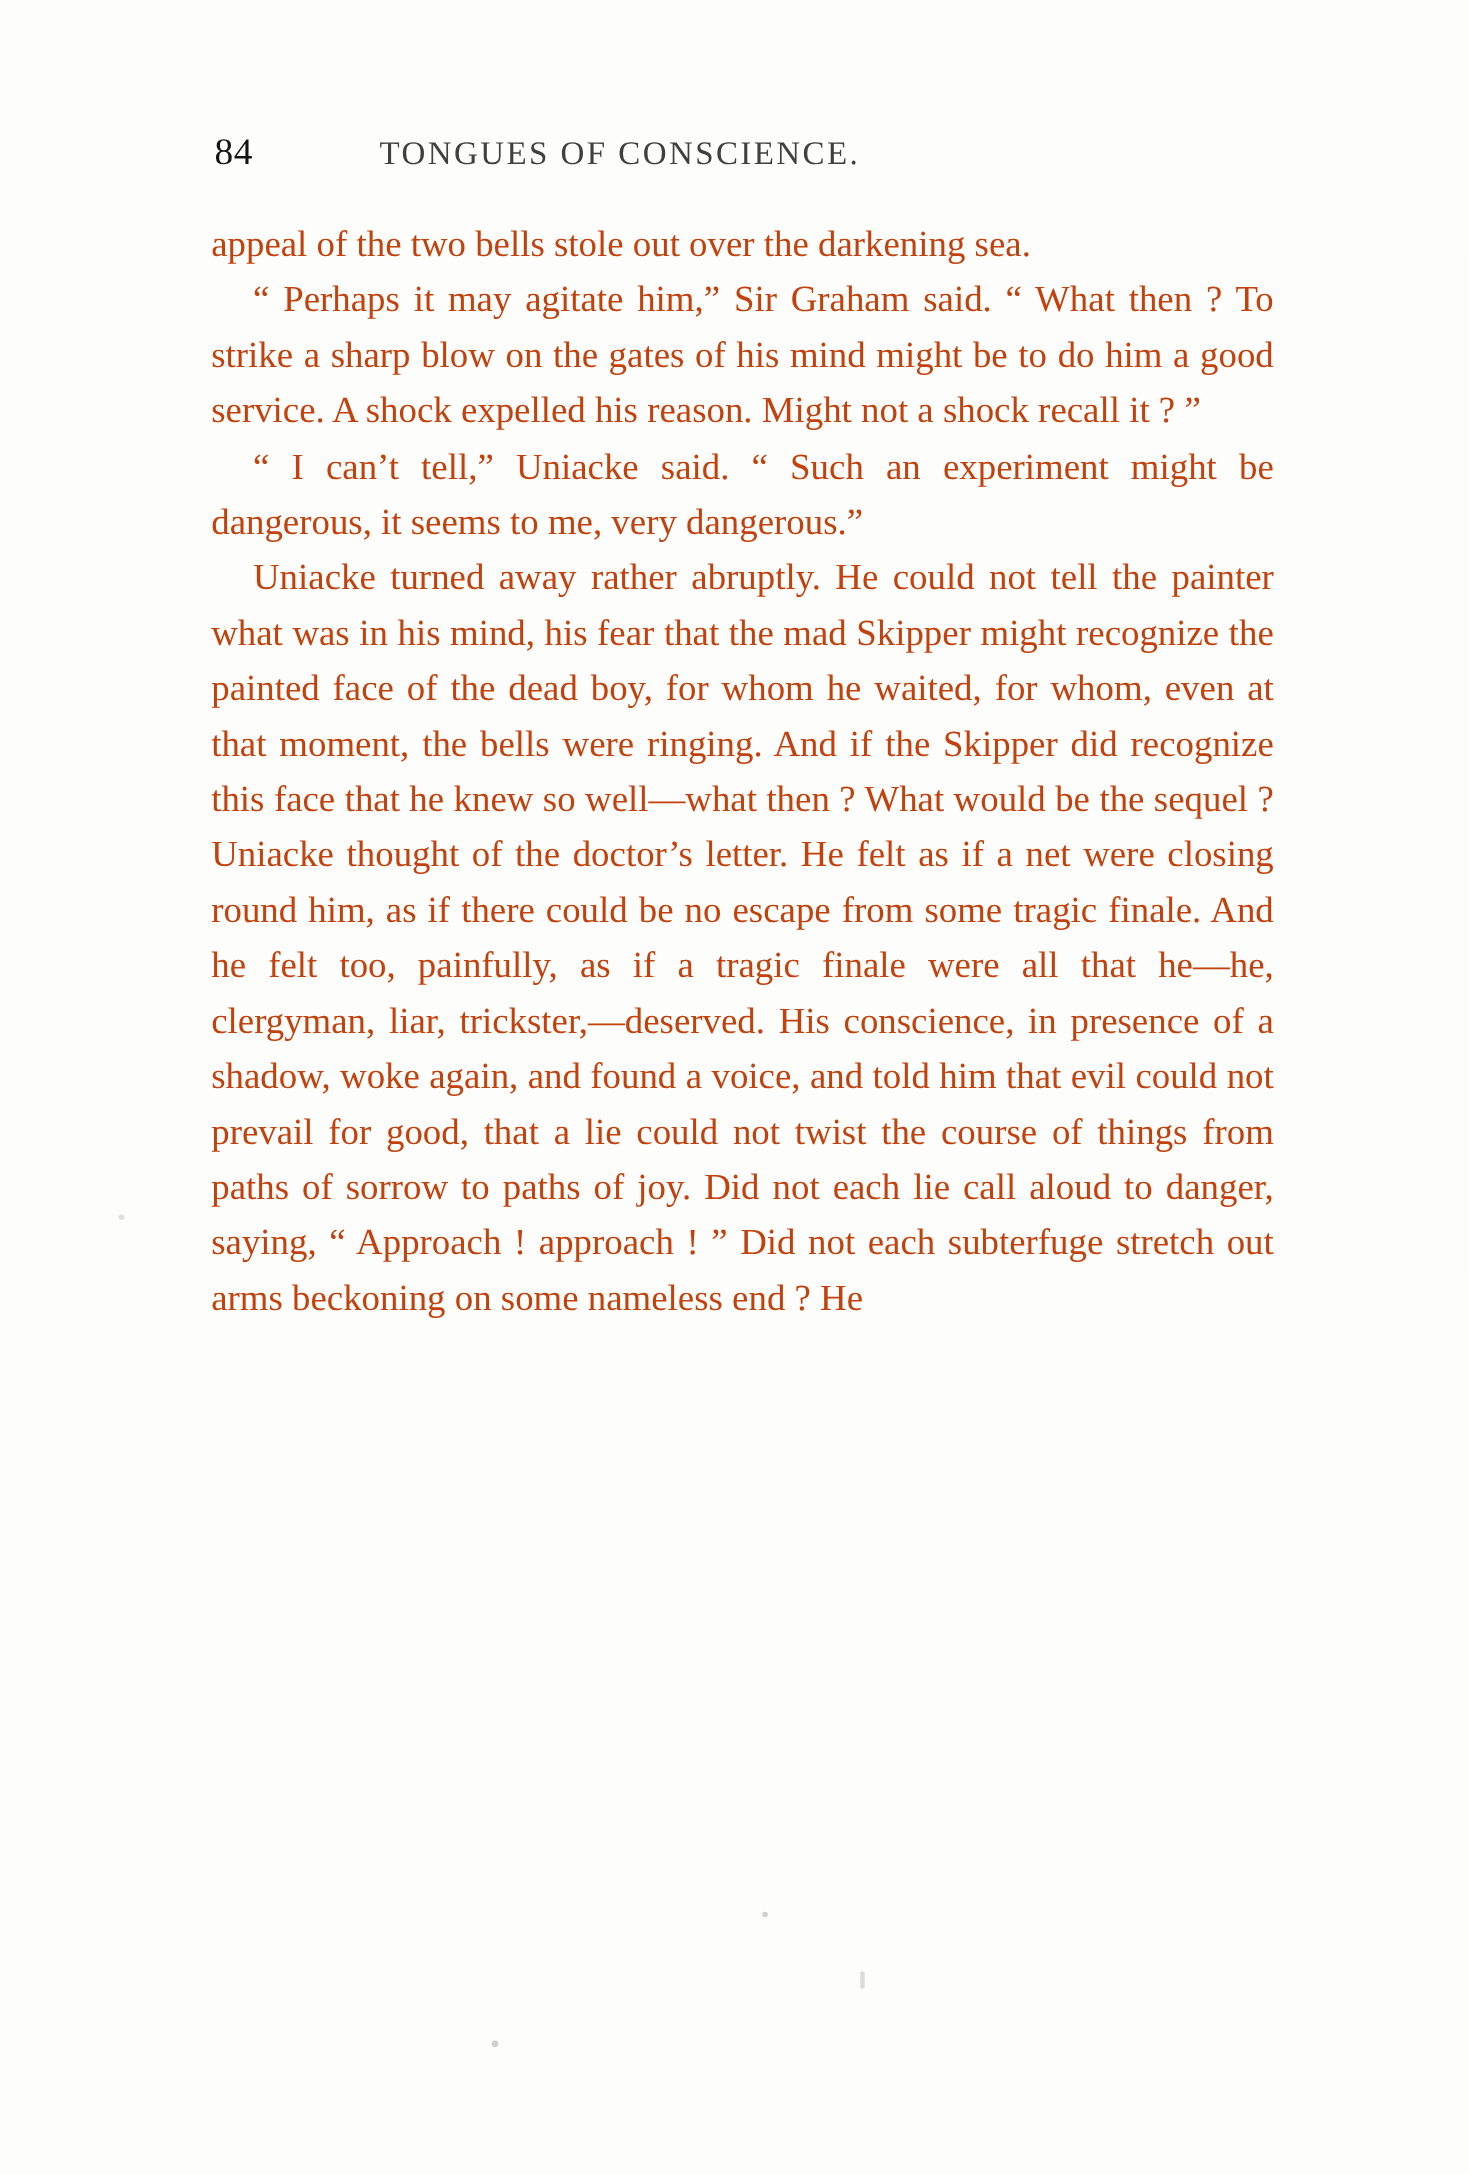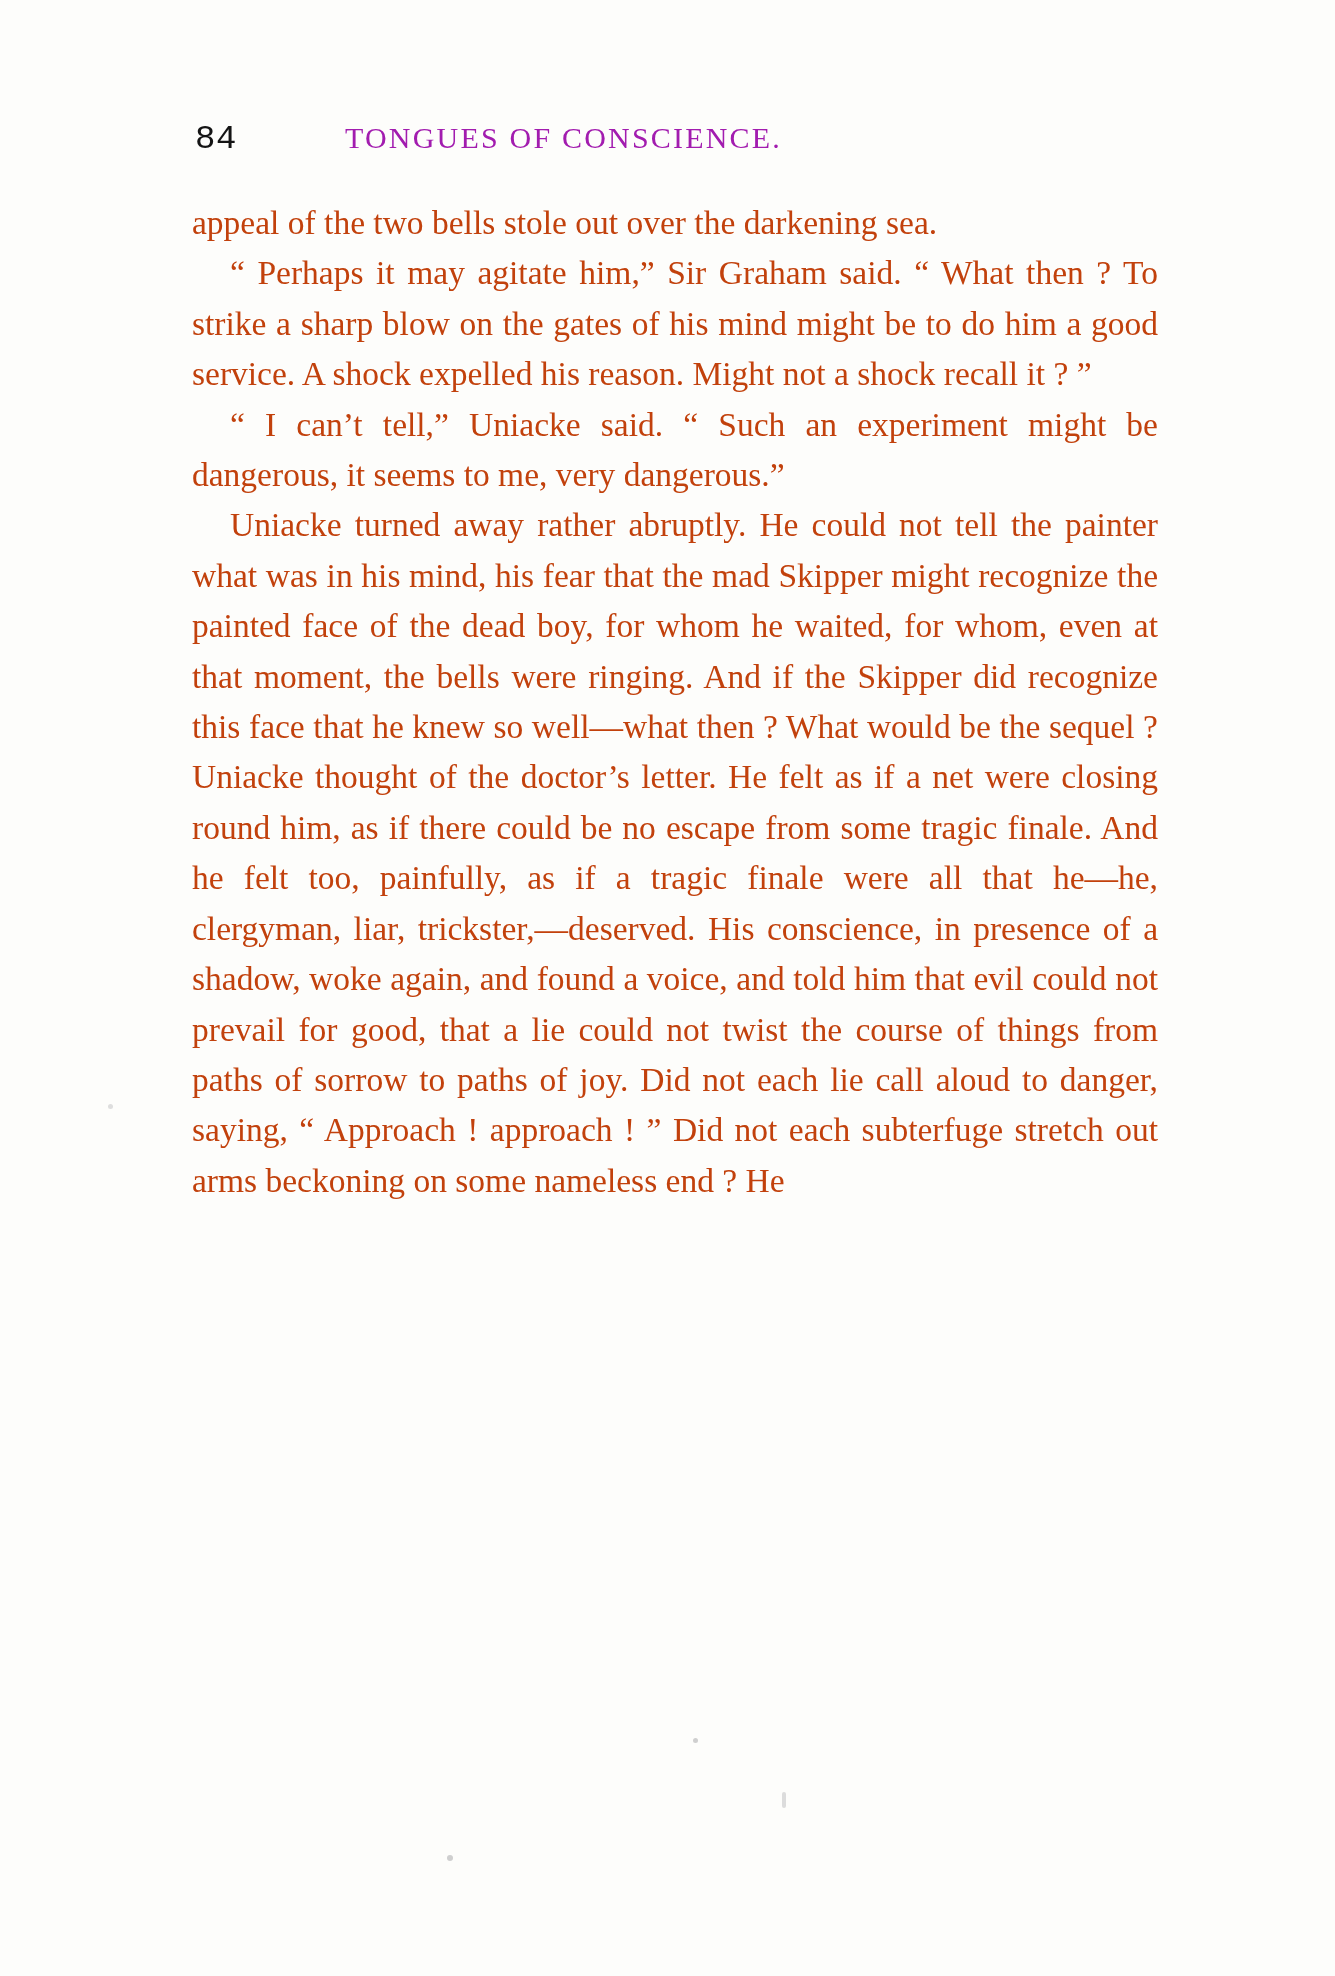--- a/index.html
+++ b/index.html
@@ -28,28 +28,28 @@
     left: 195px;
     top: 120px;
     width: 960px;
     height: 44px;
     display: flex;
     align-items: baseline;
   }
   .folio {
     font-size: 34px;
     letter-spacing: 0.5px;
-    font-family: Liberation Mono, monospace;
+    font-family: Liberation Serif, serif;
     color: #141414;
     width: 150px;
   }
   .running-title {
     font-size: 30px;
     letter-spacing: 2.2px;
-    color: #a21caf;
+    color: #404040;
     font-family: "Liberation Serif", serif;
     white-space: nowrap;
   }
   .body-text {
     position: absolute;
     left: 192px;
     top: 198px;
     width: 966px;
   }
   .para {

